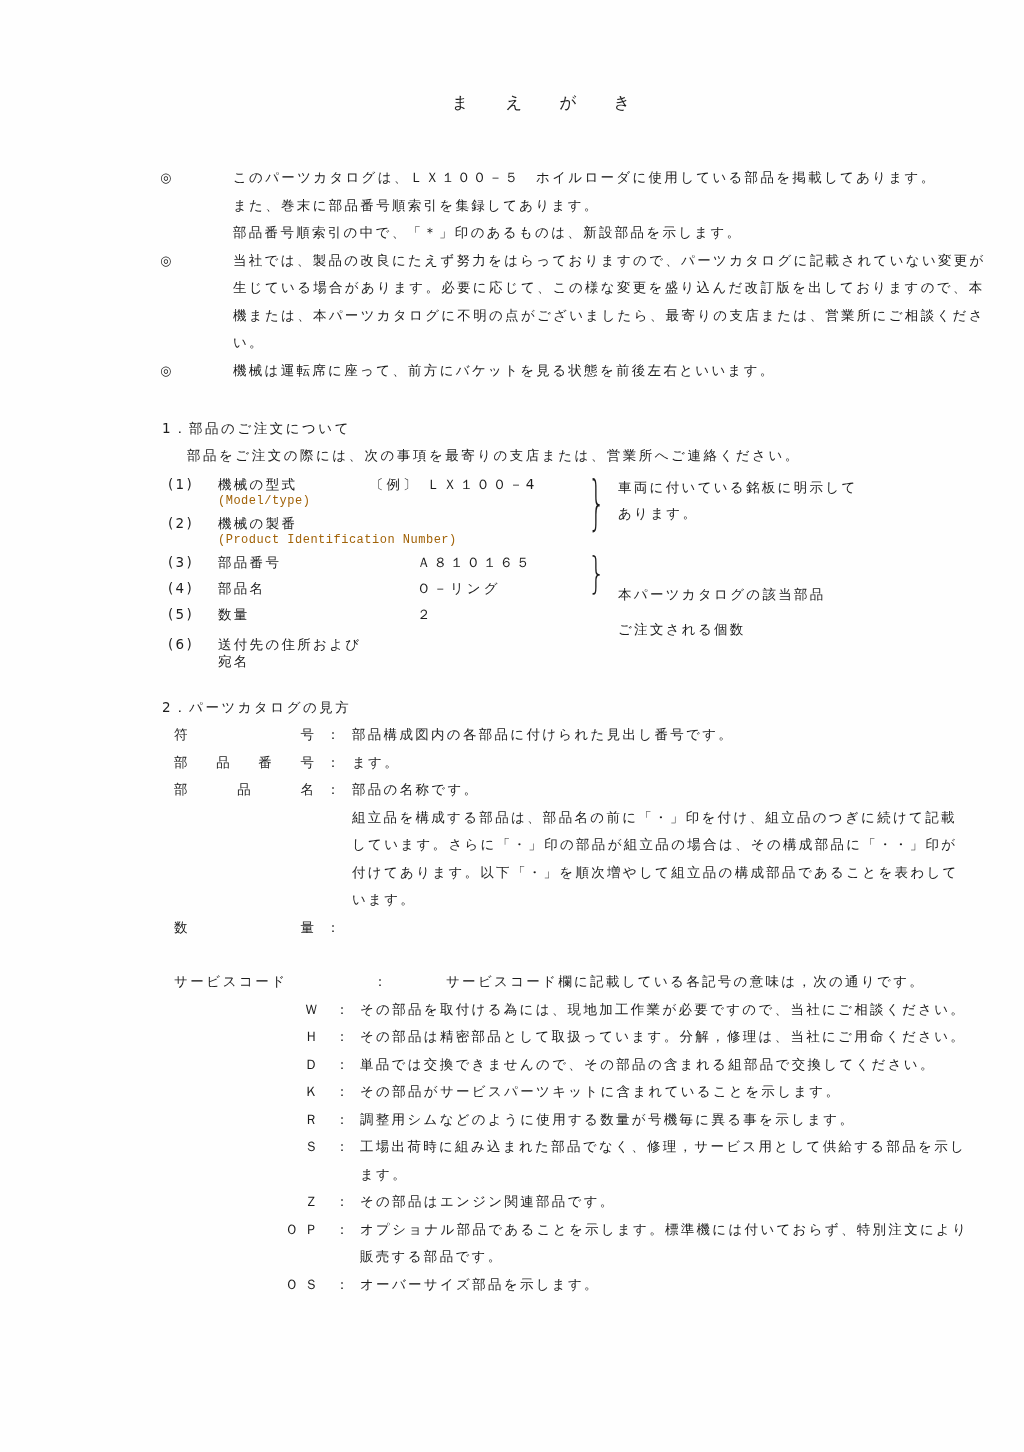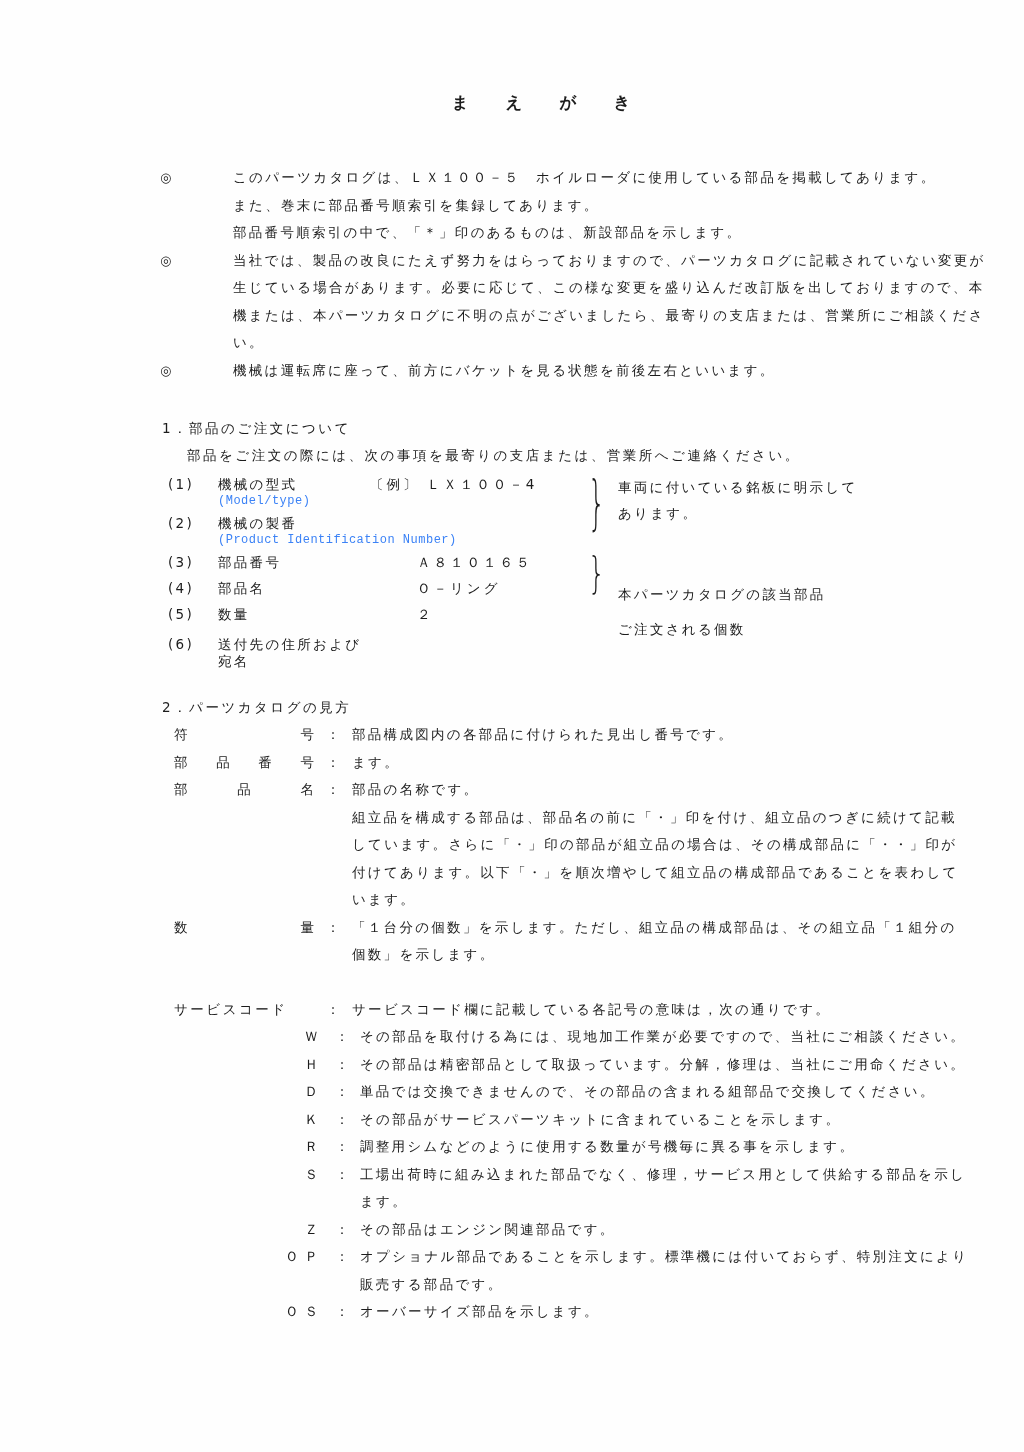--- a/index.html
+++ b/index.html
@@ -2,50 +2,50 @@
 <html><head>
 <meta charset="utf-8">
 <style>
   html,body{margin:0;padding:0;background:#ffffff;}
   .page{
     position:relative;width:1024px;height:1452px;box-sizing:border-box;
     background:#fefefe;color:#1c1c1c;
     font-family:"DejaVu Sans",sans-serif;font-size:13.5px;
     padding:92px 84px 0 160px;overflow:hidden;
   }
-  .title{margin:0;text-align:center;font-size:16.5px;font-weight:700;letter-spacing:37px;text-indent:19px;}
+  .title{margin:0;text-align:center;font-size:16.5px;font-weight:400;letter-spacing:37px;text-indent:19px;}
   .notes{margin-top:50px;}
   .note{display:flex;}
   .marker{flex:0 0 28px;line-height:27.5px;font-size:13px;}
   .note-lines div{line-height:27.5px;letter-spacing:2.3px;white-space:nowrap;margin-left:45px;}
   .sec-heading{margin:31px 0 0 2px;line-height:27px;letter-spacing:2.5px;}
   .sec-heading.s2{margin-top:24px;}
   .sec1-intro{margin:0 0 0 27px;line-height:27px;letter-spacing:2.5px;}
   .order-items{position:relative;margin-top:7px;}
   .o-row{display:grid;grid-template-columns:50px 152px 1fr;padding-left:8px;line-height:17px;margin-bottom:9px;letter-spacing:2.3px;}
   .o-row.has-sub{margin-bottom:6px;}
   .o-row.r5{margin-bottom:13px;}
-  .o-sub{grid-column:2/4;font-family:"Liberation Mono","DejaVu Sans Mono",monospace;font-size:12px;line-height:15px;letter-spacing:0.5px;margin-top:1px;color:#3b82f6;}
+  .o-sub{grid-column:2/4;font-family:"Liberation Mono","DejaVu Sans Mono",monospace;font-size:12px;line-height:15px;letter-spacing:0.5px;margin-top:1px;color:#a16207;}
   .o-val{letter-spacing:3px;white-space:nowrap;}
   .o-val.pad{padding-left:47px;}
   .brace{position:absolute;left:428px;width:18px;font-size:27px;line-height:30px;font-weight:300;transform-origin:center;}
   .b1{top:12px;transform:scaleY(2.2);}
   .b2{top:83px;transform:scaleY(1.6);}
   .anno{position:absolute;left:458px;line-height:26px;letter-spacing:2.3px;white-space:nowrap;}
   .a1{top:-2px;}
   .a2{top:80px;margin-top:25px;}
   .a3{top:140px;}
   .t-row{display:grid;grid-template-columns:140px 38px 1fr;padding-left:14px;}
   .t-term{display:flex;justify-content:space-between;line-height:27.5px;}
   .t-term.snug{justify-content:flex-start;letter-spacing:2.5px;}
   .t-colon{text-align:center;line-height:27.5px;}
   .t-desc div{line-height:27.5px;letter-spacing:2.3px;white-space:nowrap;}
   .c-row{display:grid;grid-template-columns:76px 36px 1fr;margin-left:88px;}
   .c-code{text-align:right;line-height:27.5px;letter-spacing:6px;white-space:nowrap;}
-  .svc-gap{margin-top:27px;}
+  .svc-gap{margin-top:27px;gap:47px;}
 </style>
 </head>
 <body>
 
 <div class="page">
 
   <h1 class="title">まえがき</h1>
 
   <section class="notes">
     <div class="note">
@@ -178,24 +178,20 @@
         <div>います。</div>
       </div>
     </div>
 
     <div class="t-row">
       <span class="t-term">
         <span>数</span>
         <span>量</span>
       </span>
       <span class="t-colon">：</span>
-      <div class="t-desc">
-        <div>「１台分の個数」を示します。ただし、組立品の構成部品は、その組立品「１組分の</div>
-        <div>個数」を示します。</div>
-      </div>
     </div>
 
     <div class="t-row svc-gap">
       <span class="t-term snug">
         <span>サービスコード</span>
       </span>
       <span class="t-colon">：</span>
       <div class="t-desc">
         <div>サービスコード欄に記載している各記号の意味は，次の通りです。</div>
       </div>

